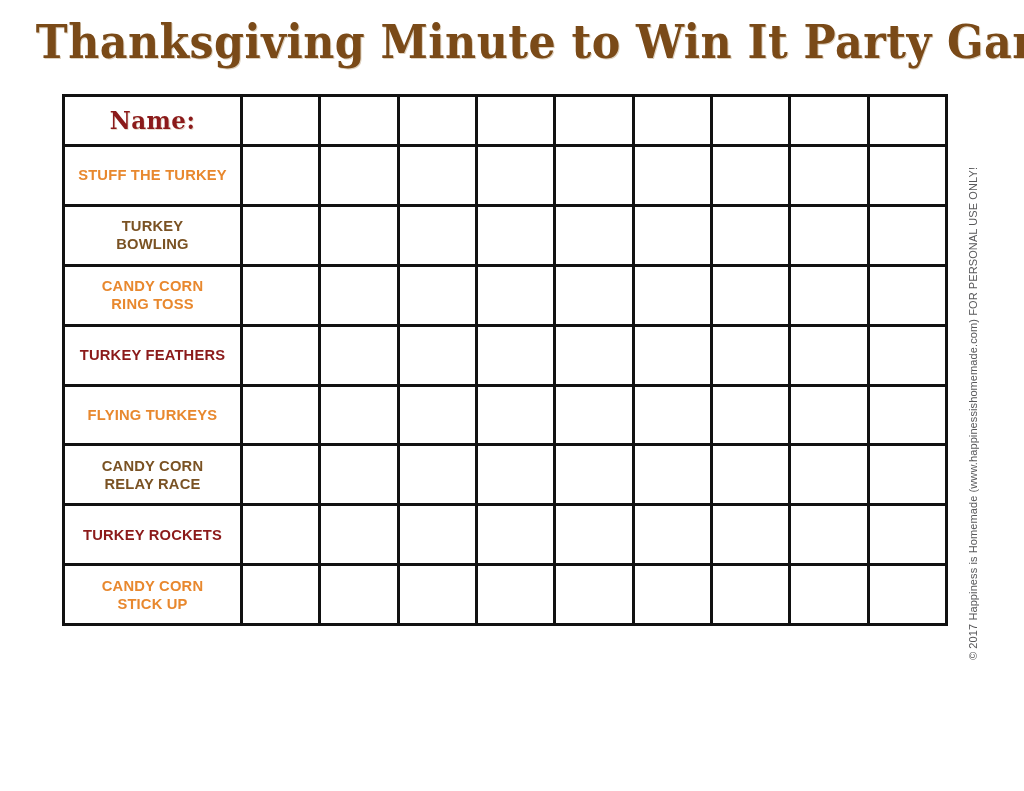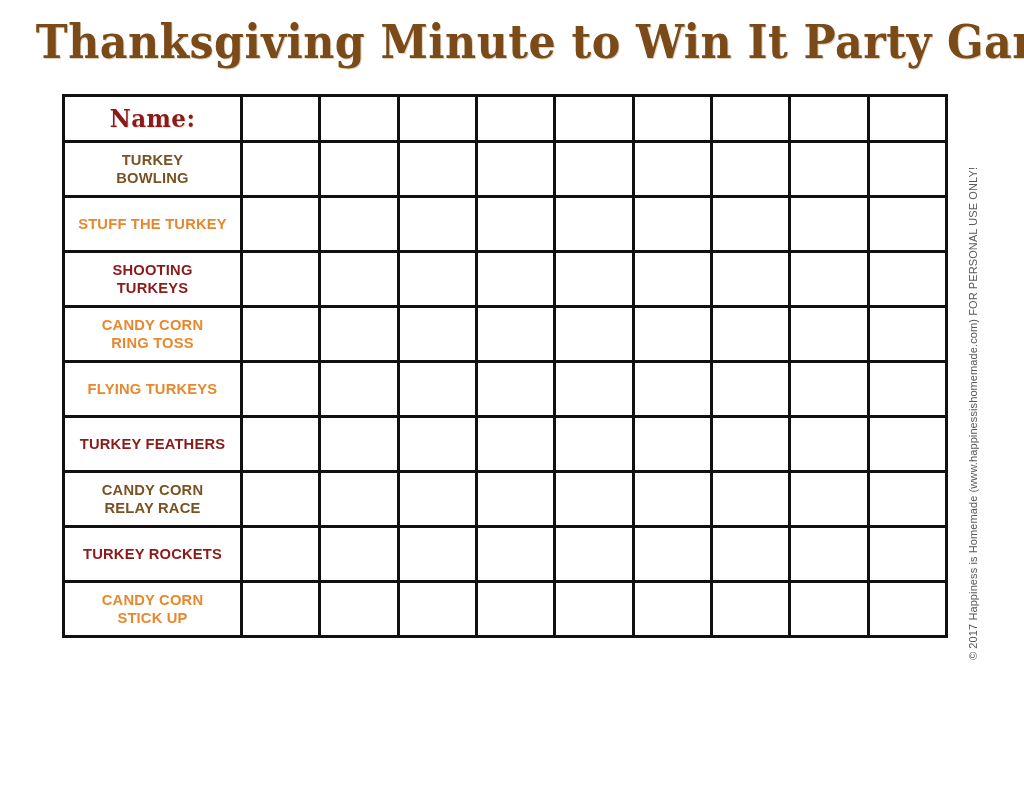--- a/index.html
+++ b/index.html
@@ -139,94 +139,79 @@
         <td class="score-cell"></td>
         <td class="score-cell"></td>
         <td class="score-cell"></td>
         <td class="score-cell"></td>
         <td class="score-cell"></td>
         <td class="score-cell"></td>
         <td class="score-cell"></td>
       </tr>
       <tr class="row-game">
         <td class="label-cell">
+          <span class="game-label c-orange">STUFF THE TURKEY</span>
+        </td>
+        <td class="score-cell"></td>
+        <td class="score-cell"></td>
+        <td class="score-cell"></td>
+        <td class="score-cell"></td>
+        <td class="score-cell"></td>
+        <td class="score-cell"></td>
+        <td class="score-cell"></td>
+        <td class="score-cell"></td>
+        <td class="score-cell"></td>
+      </tr>
+      <tr class="row-game">
+        <td class="label-cell">
           <span class="game-label c-brown">TURKEY
 BOWLING</span>
         </td>
         <td class="score-cell"></td>
         <td class="score-cell"></td>
         <td class="score-cell"></td>
         <td class="score-cell"></td>
         <td class="score-cell"></td>
         <td class="score-cell"></td>
         <td class="score-cell"></td>
         <td class="score-cell"></td>
         <td class="score-cell"></td>
       </tr>
       <tr class="row-game">
         <td class="label-cell">
-          <span class="game-label c-orange">STUFF THE TURKEY</span>
-        </td>
-        <td class="score-cell"></td>
-        <td class="score-cell"></td>
-        <td class="score-cell"></td>
-        <td class="score-cell"></td>
-        <td class="score-cell"></td>
-        <td class="score-cell"></td>
-        <td class="score-cell"></td>
-        <td class="score-cell"></td>
-        <td class="score-cell"></td>
-      </tr>
-      <tr class="row-game">
-        <td class="label-cell">
-          <span class="game-label c-red">SHOOTING
-TURKEYS</span>
-        </td>
-        <td class="score-cell"></td>
-        <td class="score-cell"></td>
-        <td class="score-cell"></td>
-        <td class="score-cell"></td>
-        <td class="score-cell"></td>
-        <td class="score-cell"></td>
-        <td class="score-cell"></td>
-        <td class="score-cell"></td>
-        <td class="score-cell"></td>
-      </tr>
-      <tr class="row-game">
-        <td class="label-cell">
           <span class="game-label c-orange">CANDY CORN
 RING TOSS</span>
         </td>
         <td class="score-cell"></td>
         <td class="score-cell"></td>
         <td class="score-cell"></td>
         <td class="score-cell"></td>
         <td class="score-cell"></td>
         <td class="score-cell"></td>
         <td class="score-cell"></td>
         <td class="score-cell"></td>
         <td class="score-cell"></td>
       </tr>
       <tr class="row-game">
         <td class="label-cell">
+          <span class="game-label c-red">TURKEY FEATHERS</span>
+        </td>
+        <td class="score-cell"></td>
+        <td class="score-cell"></td>
+        <td class="score-cell"></td>
+        <td class="score-cell"></td>
+        <td class="score-cell"></td>
+        <td class="score-cell"></td>
+        <td class="score-cell"></td>
+        <td class="score-cell"></td>
+        <td class="score-cell"></td>
+      </tr>
+      <tr class="row-game">
+        <td class="label-cell">
           <span class="game-label c-orange">FLYING TURKEYS</span>
-        </td>
-        <td class="score-cell"></td>
-        <td class="score-cell"></td>
-        <td class="score-cell"></td>
-        <td class="score-cell"></td>
-        <td class="score-cell"></td>
-        <td class="score-cell"></td>
-        <td class="score-cell"></td>
-        <td class="score-cell"></td>
-        <td class="score-cell"></td>
-      </tr>
-      <tr class="row-game">
-        <td class="label-cell">
-          <span class="game-label c-red">TURKEY FEATHERS</span>
         </td>
         <td class="score-cell"></td>
         <td class="score-cell"></td>
         <td class="score-cell"></td>
         <td class="score-cell"></td>
         <td class="score-cell"></td>
         <td class="score-cell"></td>
         <td class="score-cell"></td>
         <td class="score-cell"></td>
         <td class="score-cell"></td>

